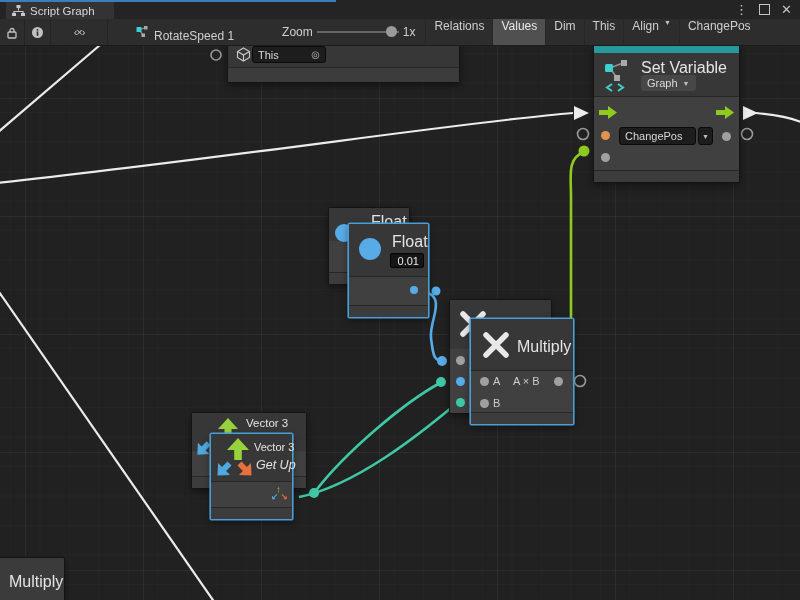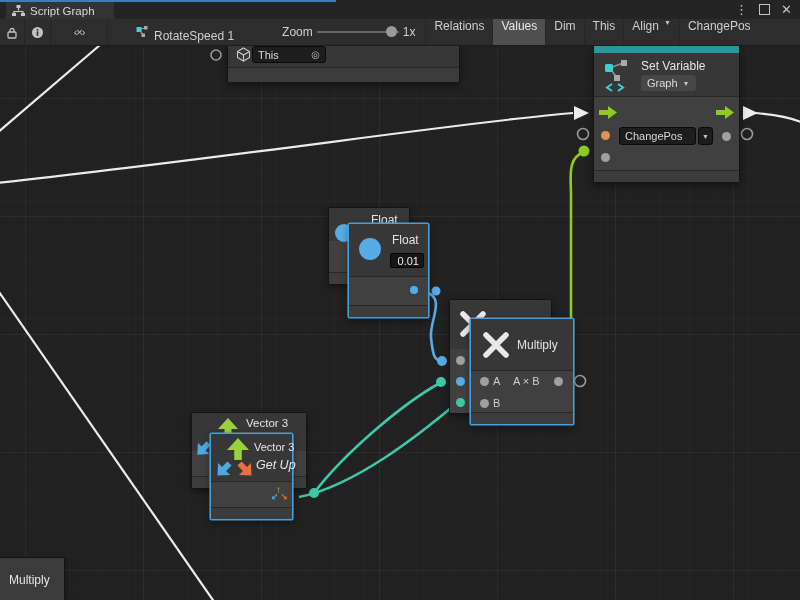--- a/index.html
+++ b/index.html
@@ -45,21 +45,21 @@
   .bluewire{stroke:#57ace8;stroke-width:2.6;fill:none;}
   .tealwire{stroke:#3fc8a6;stroke-width:2.6;fill:none;}
   .ring{stroke:#9a9a9a;stroke-width:1.6;fill:none;}
 
   
   .node{position:absolute;background:#404040;border:1px solid #141414;border-radius:2px;
     box-shadow:0 3px 7px rgba(0,0,0,.4);z-index:3;box-sizing:border-box;}
   .node.sel{border:1px solid #4b9fd8;box-shadow:0 0 0 .6px #4b9fd8,0 3px 7px rgba(0,0,0,.4);}
   .hdr{position:absolute;left:0;right:0;top:0;background:#373737;}
   .ftr{position:absolute;left:0;right:0;bottom:0;height:11px;background:#3c3c3c;border-top:1px solid #272727;}
-  .ntitle{position:absolute;font-size:12px;color:#e4e4e4;white-space:nowrap;}
+  .ntitle{position:absolute;font-size:16px;color:#e4e4e4;white-space:nowrap;}
   .nsub{position:absolute;font-size:12.5px;color:#e4e4e4;white-space:nowrap;font-style:italic;}
   .dot{position:absolute;width:9px;height:9px;border-radius:50%;}
   .dgray{background:#a0a0a0;} .dblue{background:#57ace8;} .dteal{background:#3fc8a6;} .dorange{background:#e2914e;}
   .field{position:absolute;background:#1d1d1d;border:1px solid #0a0a0a;border-radius:3px;
     font-size:11px;color:#d9d9d9;display:flex;align-items:center;padding:0 5px;box-sizing:border-box;}
   .pill{position:absolute;background:#474747;border-radius:3px;font-size:11px;color:#dcdcdc;
     display:flex;align-items:center;gap:5px;padding:8px 6px;height:16px;box-sizing:border-box;}
   .valuebox{position:absolute;background:#161616;border:1px solid #040404;border-radius:2px;
     font-size:11px;color:#e8e8e8;display:flex;align-items:center;justify-content:flex-end;padding:0 4px;box-sizing:border-box;}
   .plabel{position:absolute;font-size:11px;color:#cccccc;white-space:nowrap;}

